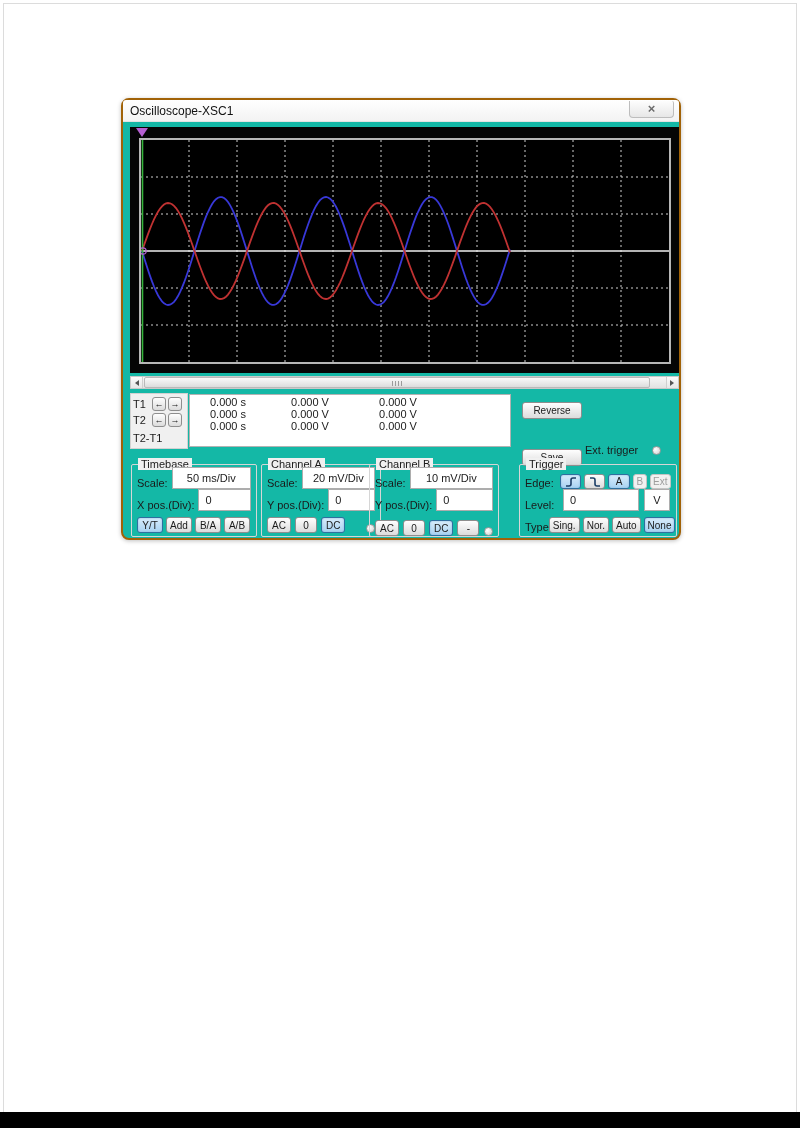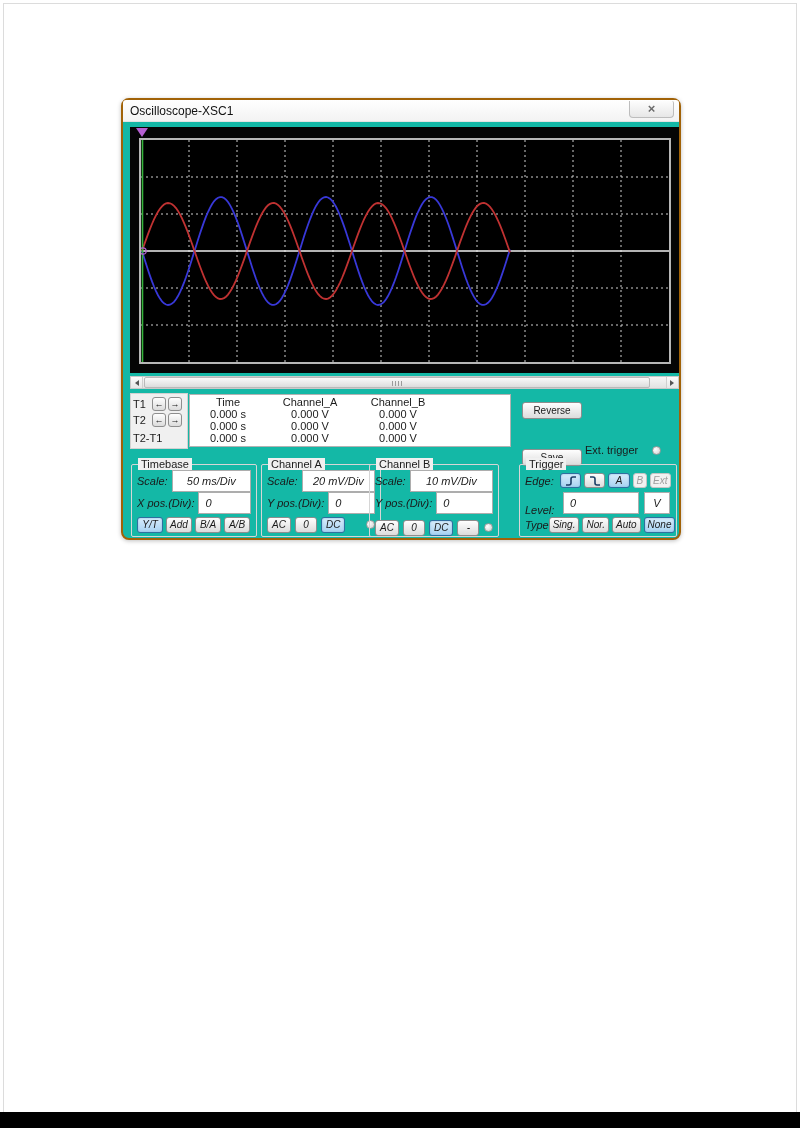--- a/index.html
+++ b/index.html
@@ -77,21 +77,21 @@
   .ext-conn { position:absolute; left:529px; top:346px; }
 
   
   .group { position:absolute; top:364px; height:73px; border:1px solid #d6d6d6;
            border-radius:2px; }
   .group-label { position:absolute; left:6px; top:-7px; background:#f0f0f0; padding:0 3px; font-size:11px; }
   .g-timebase { left:8px;  width:126px; }
   .g-cha      { left:138px; width:120px; }
   .g-chb      { left:246px; width:130px;padding-left:8px; }
   .g-trig     { left:396px; width:158px; }
-  .g-row { position:absolute; left:0; width:100%; display:flex; align-items:center; padding:0 5px;font-style:italic; }
+  .g-row { position:absolute; left:0; width:100%; display:flex; align-items:flex-end; padding:0 5px; }
   .row1 { top:7px; height:17px; } .row2 { top:29px; height:17px; } .row3 { top:51px; height:17px; }
   .field { background:#fff; border:1px solid #adadad; height:22px; font-size:11px;
            display:flex; align-items:center; }
   .field.center { justify-content:center; }
   .field.leftpad { padding-left:6px; }
   .flbl { font-size:11px; white-space:nowrap; }
   .mode-btn { width:26px; height:16px; margin-right:3px; }
   .sm-btn { height:16px; margin-right:4px; padding:0 4px; min-width:22px; }
   .edge-btn { width:23px; height:15px; margin-right:3px; padding:0; }
   .edge-btn.b-small { width:15px; }
@@ -160,25 +160,20 @@
     <div class="cursor-row">
       <span class="lbl">T2</span>
       <div class="arrow-btn"><span>←</span></div>
       <div class="arrow-btn"><span>→</span></div>
     </div>
     <div class="t2t1">T2-T1</div>
   </div>
 
   <div class="readout">
     <div class="ro-row">
-      <span class="c1">Time</span>
-      <span class="c2">Channel_A</span>
-      <span class="c3">Channel_B</span>
-    </div>
-    <div class="ro-row">
       <span class="c1">0.000 s</span>
       <span class="c2">0.000 V</span>
       <span class="c3">0.000 V</span>
     </div>
     <div class="ro-row">
       <span class="c1">0.000 s</span>
       <span class="c2">0.000 V</span>
       <span class="c3">0.000 V</span>
     </div>
     <div class="ro-row">

